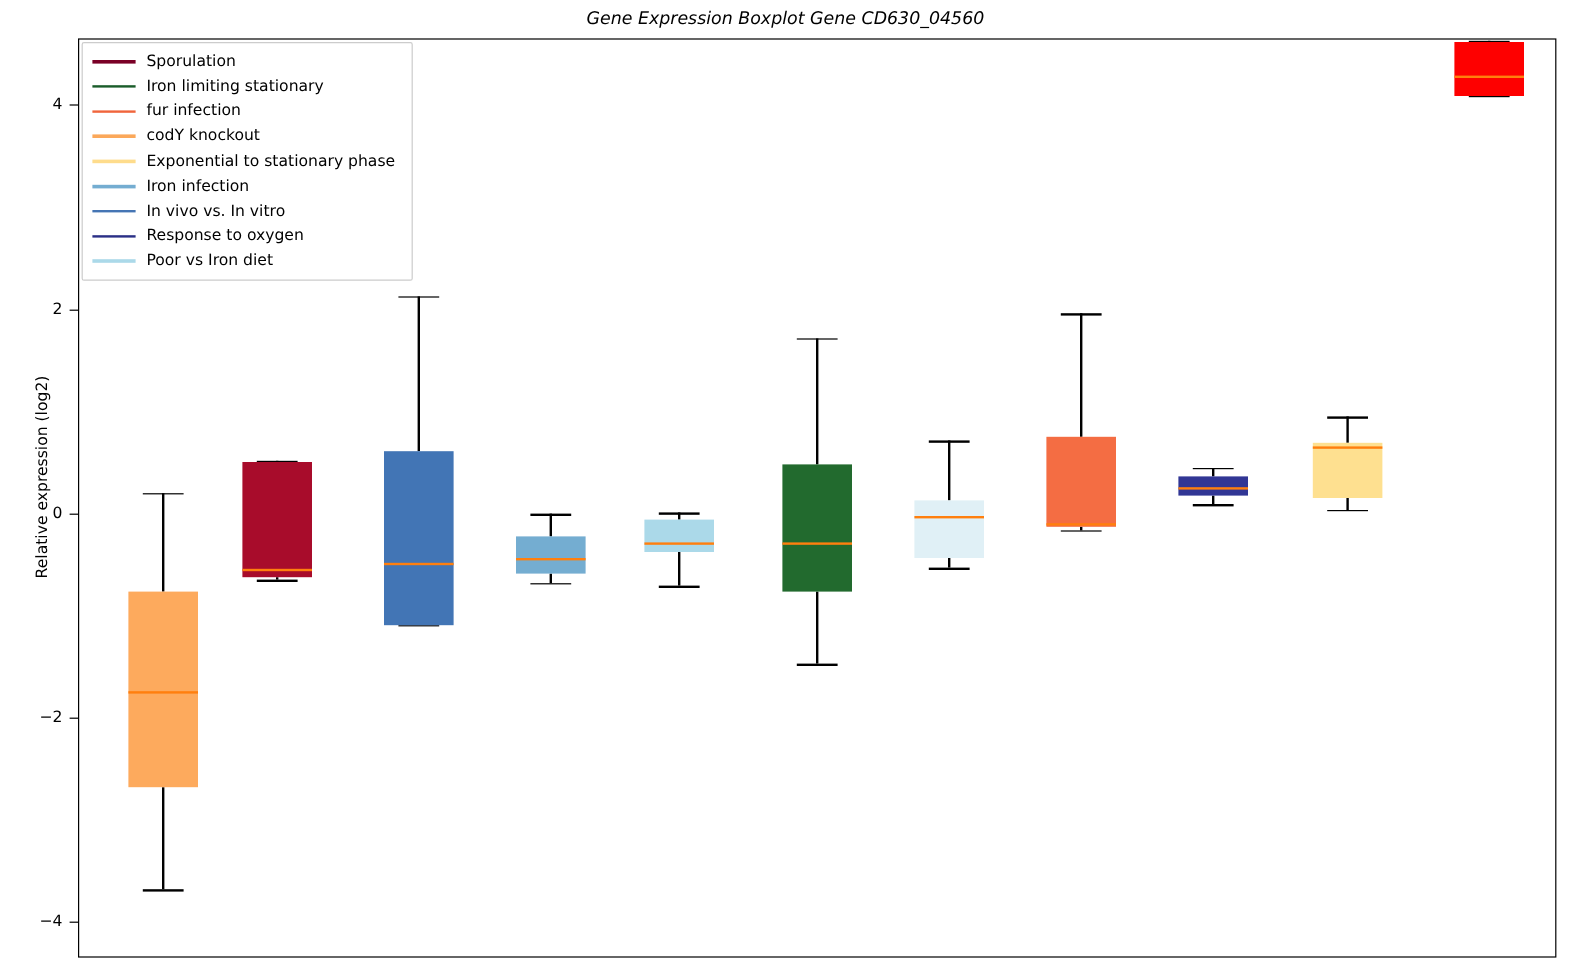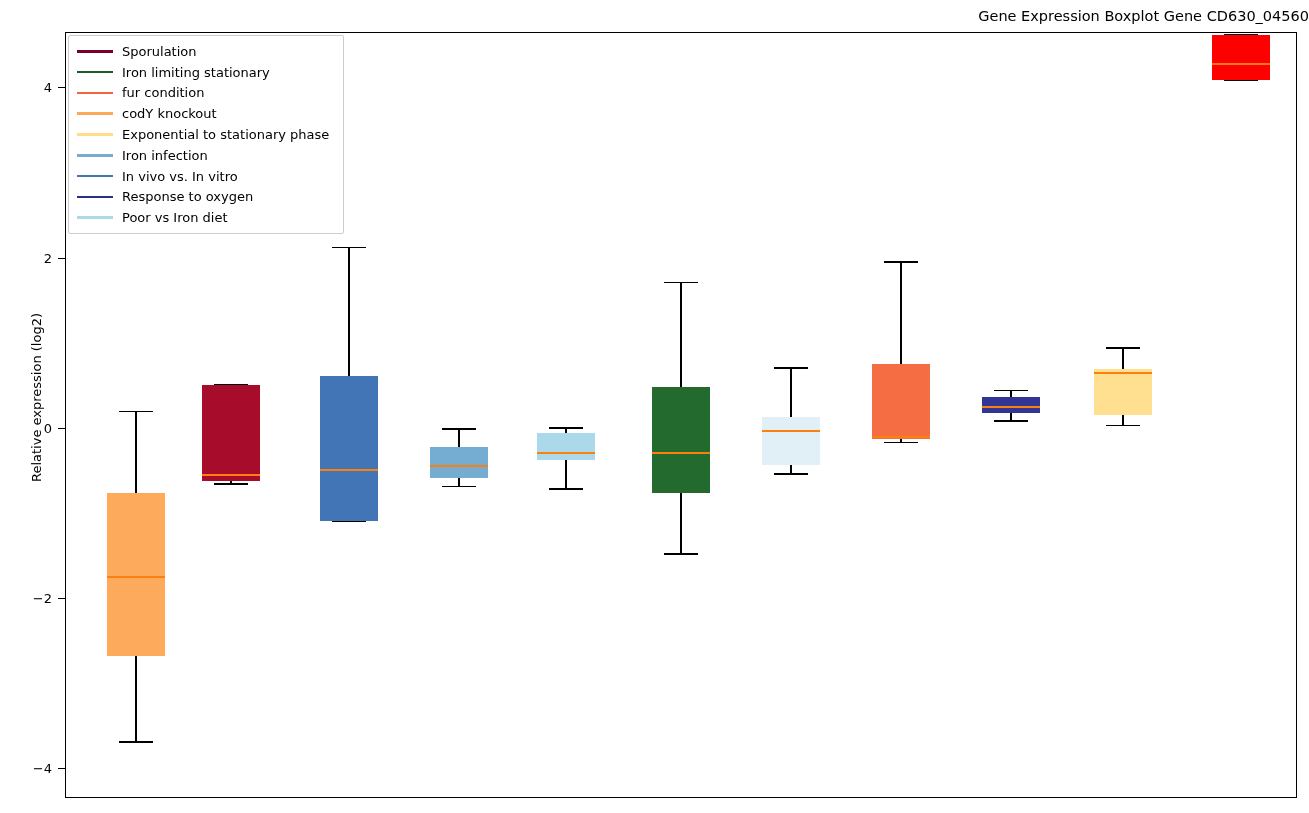--- a/index.html
+++ b/index.html
@@ -20,24 +20,25 @@
     left: 0; top: 0;
     width: 1309px;
     height: 813px;
     background: #ffffff;
   }
   #chart-title {
     position: absolute;
     left: 0;
     top: 8px;
     width: 1309px;
-    text-align: right;
+    text-align: center;
     font-size: 14.5px;
     color: #000000;
     letter-spacing: 0px;
+    font-style: italic;
   }
   #ylabel {
     position: absolute;
     left: -74px;
     top: 390px;
     width: 220px;
     text-align: center;
     font-size: 13px;
     color: #000000;
     transform: rotate(-90deg);
@@ -255,21 +256,21 @@
       <div class="legend-row">
         <div class="legend-swatch" style="background: rgb(122, 0, 38);"></div>
         <div class="legend-label">Sporulation</div>
       </div>
       <div class="legend-row">
         <div class="legend-swatch" style="background: rgb(26, 92, 42);"></div>
         <div class="legend-label">Iron limiting stationary</div>
       </div>
       <div class="legend-row">
         <div class="legend-swatch" style="background: rgb(240, 101, 60);"></div>
-        <div class="legend-label">fur condition</div>
+        <div class="legend-label">fur infection</div>
       </div>
       <div class="legend-row">
         <div class="legend-swatch" style="background: rgb(251, 168, 90);"></div>
         <div class="legend-label">codY knockout</div>
       </div>
       <div class="legend-row">
         <div class="legend-swatch" style="background: rgb(254, 220, 140);"></div>
         <div class="legend-label">Exponential to stationary phase</div>
       </div>
       <div class="legend-row">

